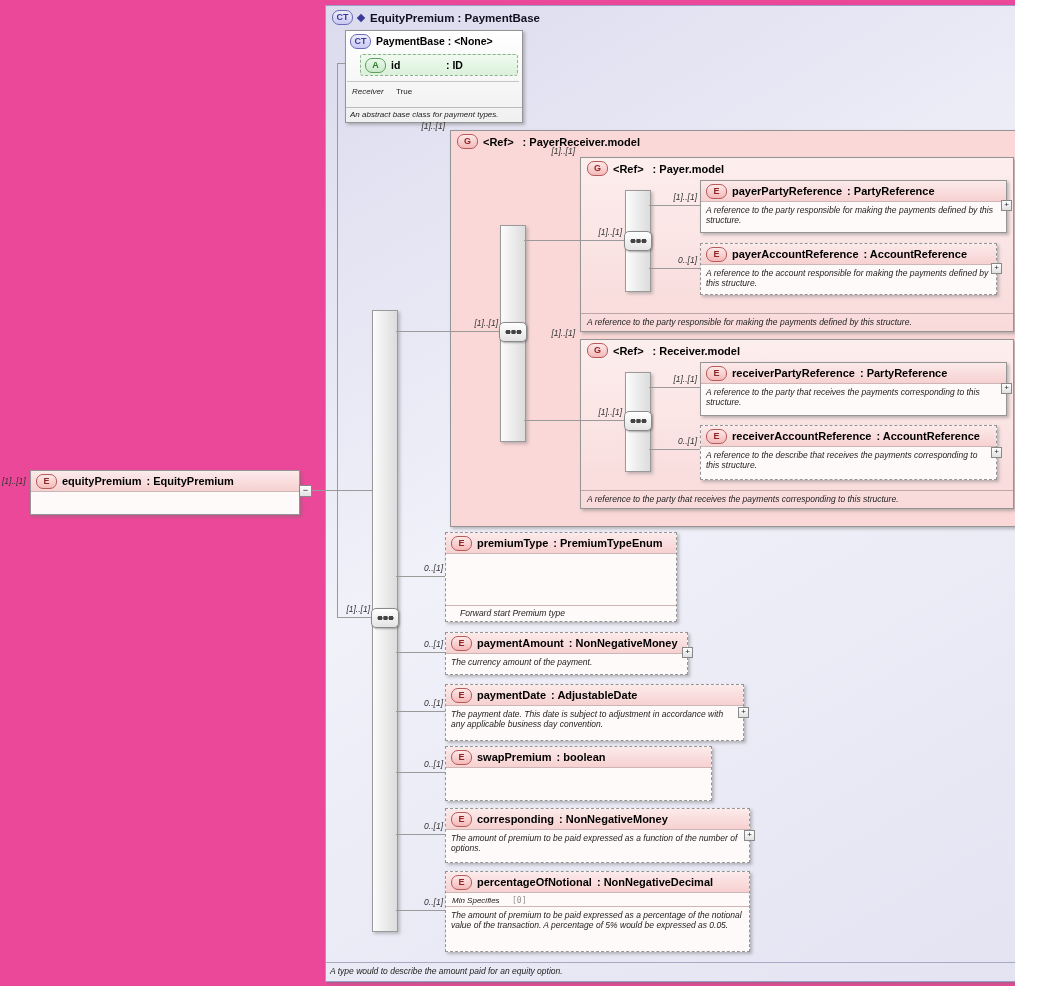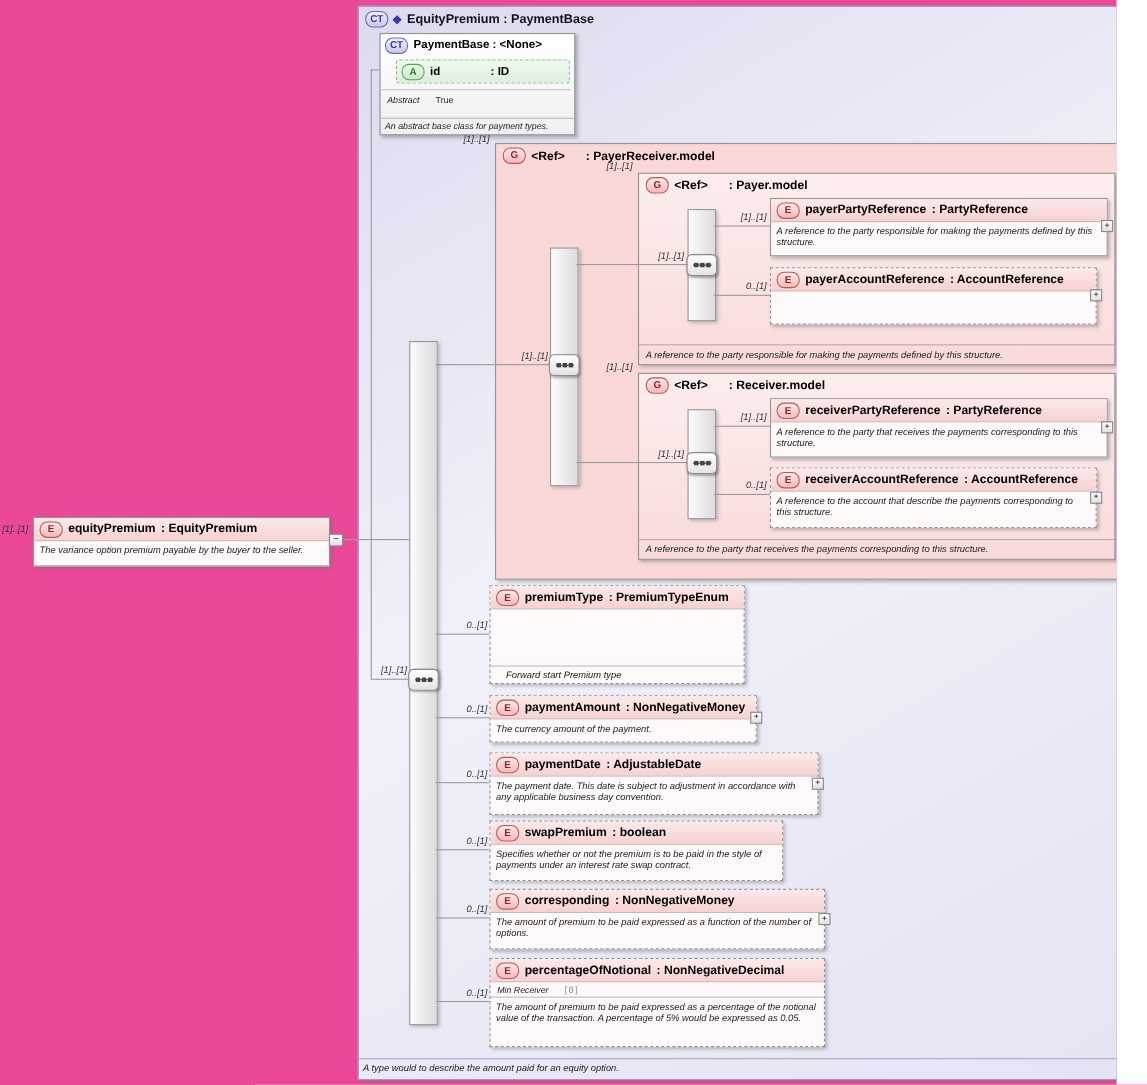--- a/index.html
+++ b/index.html
@@ -18,21 +18,21 @@
   .badge.ct{background:linear-gradient(#eeeefc,#c9c9f2);border:1px solid #6a6ab8;color:#3a3a9a}
   .badge.e,.badge.g{background:linear-gradient(#fde9e9,#f4b9b9);border:1px solid #b65959;color:#8f2626}
   .badge.a{background:linear-gradient(#ecf9ec,#c9e9c9);border:1px solid #5d9f5d;color:#2c7c2c}
   .diamond{width:6px;height:6px;background:#3a3a9a;transform:rotate(45deg);margin-left:-1px;flex:none}
   .el{background:#fefafa}
   .el-head{display:flex;align-items:center;gap:5px;height:20px;padding:0 5px;background:linear-gradient(#fceaea,#f7d1d1);border-bottom:1px solid #cdb6b6;white-space:nowrap;overflow:hidden}
   .el-name,.el-type{font-weight:bold;font-size:11px;color:#000}
   .el-body{padding:3px 5px;font-style:italic;font-size:8.5px;line-height:1.22;color:#222}
   .bt{border-top:1px solid #cdb6b6}
   .grp-head{display:flex;align-items:center;gap:5px;height:21px;padding:0 6px;white-space:nowrap}
-  .grp-type{margin-left:14px}
+  .grp-type{margin-left:4px}
   .group-outer{background:#fad8d8}
   .group-inner{background:linear-gradient(#fdeeee,#f9dada)}
   .group-footer{position:absolute;left:0;right:0;bottom:0;border-top:1px solid #bca6a6;padding:3px 6px 4px 6px;font-style:italic;font-size:8.5px;color:#222}
   .bar{position:absolute;width:24px;background:linear-gradient(90deg,#fcfcfc,#dcdcdc);border:1px solid #9a9a9a;box-shadow:2px 2px 3px rgba(110,110,110,.4)}
   .compositor{position:absolute;width:26px;height:18px;background:linear-gradient(#fff,#e4e4e4);border:1px solid #8a8a8a;border-radius:5px;display:flex;align-items:center;justify-content:center;box-shadow:1px 1px 2px rgba(0,0,0,.3)}
   .expand{position:absolute;width:9px;height:9px;background:linear-gradient(#fff,#e0e0e0);border:1px solid #888;font-size:8px;line-height:7px;text-align:center;color:#222}
   .facet-row{display:flex;padding:3px 6px 1px 6px;font-size:8px;color:#222}
   .facet-label{font-style:italic;width:60px;flex:none}
   .facet-val{color:#8f8f8f;font-family:"DejaVu Sans Mono",monospace}
   .enum-vals{color:#8f8f8f;font-family:"DejaVu Sans Mono",monospace;line-height:10.5px;font-size:8px}
@@ -67,37 +67,36 @@
   <div class="card" style="left:332px;top:604px">[1]..[1]</div>
   <div class="hline" style="left:298px;top:490px;width:74px"></div>
 
   <div class="card" style="left:2px;top:476px;text-align:left">[1]..[1]</div>
   <div class="box el" style="left:30px;top:470px;width:268px;height:43px">
     <div class="el-head">
       <span class="badge e">E</span>
       <span class="el-name">equityPremium</span>
       <span class="el-type">: EquityPremium</span>
     </div>
-    <div class="el-body">The variance option premium payable by the buyer to the seller.</div>
   </div>
   <div class="minus" style="left:299px;top:485px">−</div>
 
   <div class="box pb-box" style="left:345px;top:30px;width:176px;height:91px">
     <div class="pb-head">
       <span class="badge ct">CT</span>
       <span class="pb-title">PaymentBase : &lt;None&gt;</span>
     </div>
     <div class="attr-box" style="left:14px;top:23px;width:148px;height:20px">
       <span class="badge a">A</span>
       <span class="attr-name">id</span>
       <span class="attr-type">: ID</span>
     </div>
     <div class="sep" style="left:1px;top:50px;width:172px"></div>
     <div class="facet-row" style="position:absolute;left:0;top:53px;right:0">
-      <span class="facet-label" style="width:44px">Abstract</span>
+      <span class="facet-label" style="width:44px">Receiver</span>
       <span>True</span>
     </div>
     <div class="pb-desc">An abstract base class for payment types.</div>
   </div>
 
   <div class="bar" style="left:372px;top:310px;height:620px"></div>
   <div class="compositor" style="left:371px;top:608px">
     <svg width="17" height="10" viewBox="0 0 17 10">
         <line x1="0" y1="5" x2="17" y2="5" stroke="#444" stroke-width="1"></line>
         <rect x="1" y="3" width="4" height="4" fill="#444"></rect>
@@ -160,20 +159,21 @@
     <div class="el-body">A reference to the party responsible for making the payments defined by this structure.</div>
   </div>
   <div class="expand" style="left:1001px;top:200px">+</div>
 
   <div class="box el dashed" style="left:700px;top:243px;width:295px;height:50px">
     <div class="el-head">
       <span class="badge e">E</span>
       <span class="el-name">payerAccountReference</span>
       <span class="el-type">: AccountReference</span>
     </div>
+    <div class="el-body">A reference to the account responsible for making the payments defined by this structure.</div>
   </div>
   <div class="expand" style="left:991px;top:263px">+</div>
 
   <div class="box group-inner" style="left:580px;top:339px;width:432px;height:168px">
     <div class="grp-head">
       <span class="badge g">G</span>
       <span class="el-name">&lt;Ref&gt;</span>
       <span class="el-type grp-type">: Receiver.model</span>
     </div>
     <div class="group-footer">A reference to the party that receives the payments corresponding to this structure.</div>
@@ -204,21 +204,21 @@
     <div class="el-body">A reference to the party that receives the payments corresponding to this structure.</div>
   </div>
   <div class="expand" style="left:1001px;top:383px">+</div>
 
   <div class="box el dashed" style="left:700px;top:425px;width:295px;height:53px">
     <div class="el-head">
       <span class="badge e">E</span>
       <span class="el-name">receiverAccountReference</span>
       <span class="el-type">: AccountReference</span>
     </div>
-    <div class="el-body">A reference to the account that describe the payments corresponding to this structure.</div>
+    <div class="el-body">A reference to the describe that receives the payments corresponding to this structure.</div>
   </div>
   <div class="expand" style="left:991px;top:447px">+</div>
 
   <div class="hline" style="left:396px;top:576px;width:49px"></div>
   <div class="card" style="left:405px;top:563px">0..[1]</div>
   <div class="box el dashed" style="left:445px;top:532px;width:230px;height:88px">
     <div class="el-head">
       <span class="badge e">E</span>
       <span class="el-name">premiumType</span>
       <span class="el-type">: PremiumTypeEnum</span>
@@ -251,21 +251,20 @@
   <div class="expand" style="left:738px;top:707px">+</div>
 
   <div class="hline" style="left:396px;top:772px;width:49px"></div>
   <div class="card" style="left:405px;top:759px">0..[1]</div>
   <div class="box el dashed" style="left:445px;top:746px;width:265px;height:53px">
     <div class="el-head">
       <span class="badge e">E</span>
       <span class="el-name">swapPremium</span>
       <span class="el-type">: boolean</span>
     </div>
-    <div class="el-body">Specifies whether or not the premium is to be paid in the style of payments under an interest rate swap contract.</div>
   </div>
 
   <div class="hline" style="left:396px;top:834px;width:49px"></div>
   <div class="card" style="left:405px;top:821px">0..[1]</div>
   <div class="box el dashed" style="left:445px;top:808px;width:303px;height:53px">
     <div class="el-head">
       <span class="badge e">E</span>
       <span class="el-name">corresponding</span>
       <span class="el-type">: NonNegativeMoney</span>
     </div>
@@ -275,19 +274,19 @@
 
   <div class="hline" style="left:396px;top:910px;width:49px"></div>
   <div class="card" style="left:405px;top:897px">0..[1]</div>
   <div class="box el dashed" style="left:445px;top:871px;width:303px;height:79px">
     <div class="el-head">
       <span class="badge e">E</span>
       <span class="el-name">percentageOfNotional</span>
       <span class="el-type">: NonNegativeDecimal</span>
     </div>
     <div class="facet-row">
-      <span class="facet-label">Min Receiver</span>
+      <span class="facet-label">Min Specifies</span>
       <span class="facet-val">[0]</span>
     </div>
     <div class="el-body bt">The amount of premium to be paid expressed as a percentage of the notional value of the transaction. A percentage of 5% would be expressed as 0.05.</div>
   </div>
 
 </div>
 
 </body></html>

